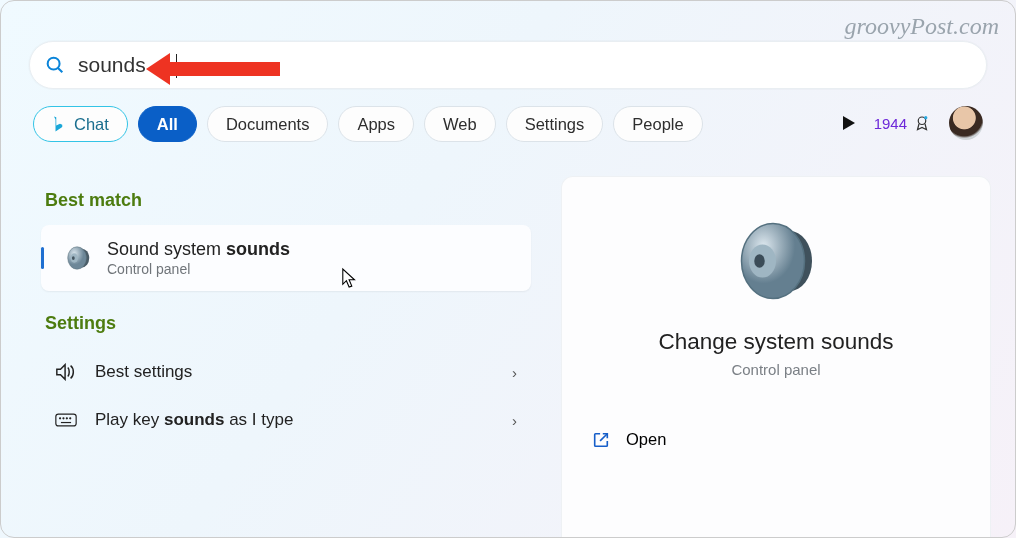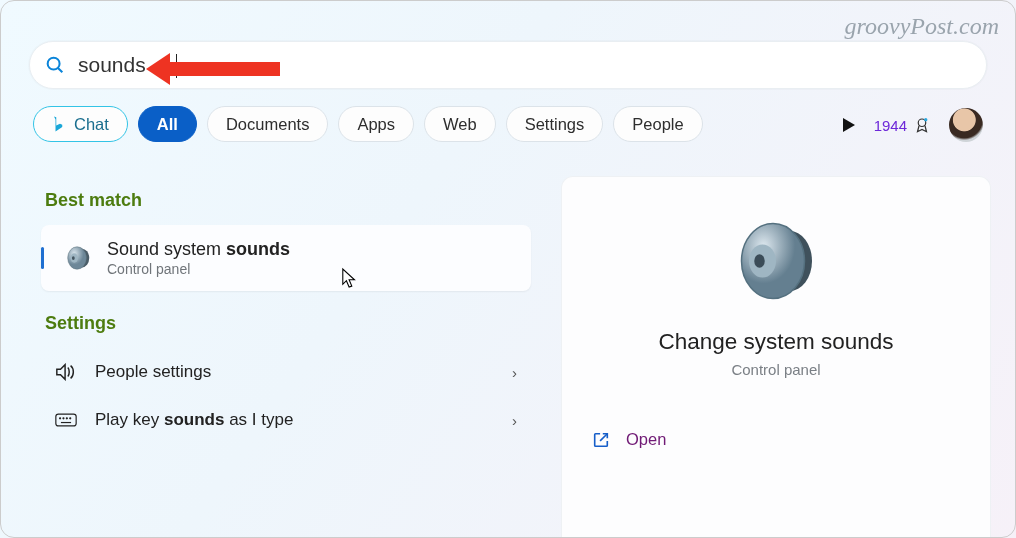--- a/index.html
+++ b/index.html
@@ -39,21 +39,21 @@
   .arrow-annot .head {
     width: 0; height: 0; border-right: 24px solid #e32;
     border-top: 16px solid transparent; border-bottom: 16px solid transparent;
     display: inline-block; vertical-align: middle;
   }
   .arrow-annot { display: flex; align-items: center; }
 
   
   .filter-row {
     position: absolute; left: 32px; top: 105px; right: 32px;
-    display: flex; align-items: flex-end; gap: 10px;
+    display: flex; align-items: flex-start; gap: 10px;
   }
   .pill {
     height: 36px; padding: 0 18px; border-radius: 20px;
     background: #fdfdfd; border: 1px solid #dce3e9;
     display: flex; align-items: center; font-size: 16.5px; color: #2e2e2e;
     cursor: pointer;
   }
   .pill.chat { border: 1.5px solid #33c4e6; color: #1a6e8e; padding-left: 14px; gap: 8px; }
   .pill.chat .b-icon { width: 18px; height: 18px; color: #1aa7d8; }
   .pill.active { background: #0a5fc7; color: #fff; border-color: #0a5fc7; font-weight: 600; }
@@ -103,21 +103,21 @@
     position: absolute; left: 560px; top: 175px; right: 24px; bottom: 0;
     background: #fdfdfe; border-top-left-radius: 12px; border-top-right-radius: 12px;
     border: 1px solid #eef1f4; border-bottom: none;
     padding: 30px 30px 0; text-align: center;
   }
   .speaker-big { width: 96px; height: 96px; margin: 6px auto 20px; display: block; }
   .detail-title { font-size: 22.5px; color: #222; }
   .detail-sub { font-size: 15px; color: #7a7f85; margin-top: 6px; }
   .detail-actions { display: flex; align-items: center; gap: 16px; margin-top: 52px; text-align: left; }
   .open-ic { width: 18px; height: 18px; color: #165ec9; }
-  .open-label { font-size: 16.5px; color: #701a75; }
+  .open-label { font-size: 16.5px; color: #000000; }
 </style>
 </head>
 <body>
 
 <div class="watermark">groovyPost.com</div>
 
 <div class="search-bar">
   <svg class="icon" viewBox="0 0 24 24" fill="none" stroke="currentColor" stroke-width="2.2">
     <circle cx="10.5" cy="10.5" r="6.5"></circle>
       <line x1="20" y1="20" x2="15.2" y2="15.2"></line>
@@ -200,21 +200,21 @@
     </svg>
   </div>
 
   <div class="section-head" style="margin-top:22px">Settings</div>
   <div class="settings-list">
     <div class="settings-item">
       <svg class="si-icon" viewBox="0 0 24 18" fill="none" stroke="#222" stroke-width="1.6">
         <path d="M2 6h4l5-5v16l-5-5H2z" fill="none"></path>
           <path d="M14 4c2 2 2 8 0 10M17 2c4 3 4 11 0 14"></path>
       </svg>
-      <span>People settings</span>
+      <span>Best settings</span>
       <span class="chev">›</span>
     </div>
     <div class="settings-item">
       <svg class="si-icon" viewBox="0 0 26 16" fill="none" stroke="#222" stroke-width="1.4">
         <rect x="1" y="1" width="24" height="14" rx="3"></rect>
         <circle cx="6" cy="6" r="0.6" fill="#222"></circle>
           <circle cx="10" cy="6" r="0.6" fill="#222"></circle>
           <circle cx="14" cy="6" r="0.6" fill="#222"></circle>
           <circle cx="18" cy="6" r="0.6" fill="#222"></circle>
         <line x1="7" y1="11" x2="19" y2="11"></line>

